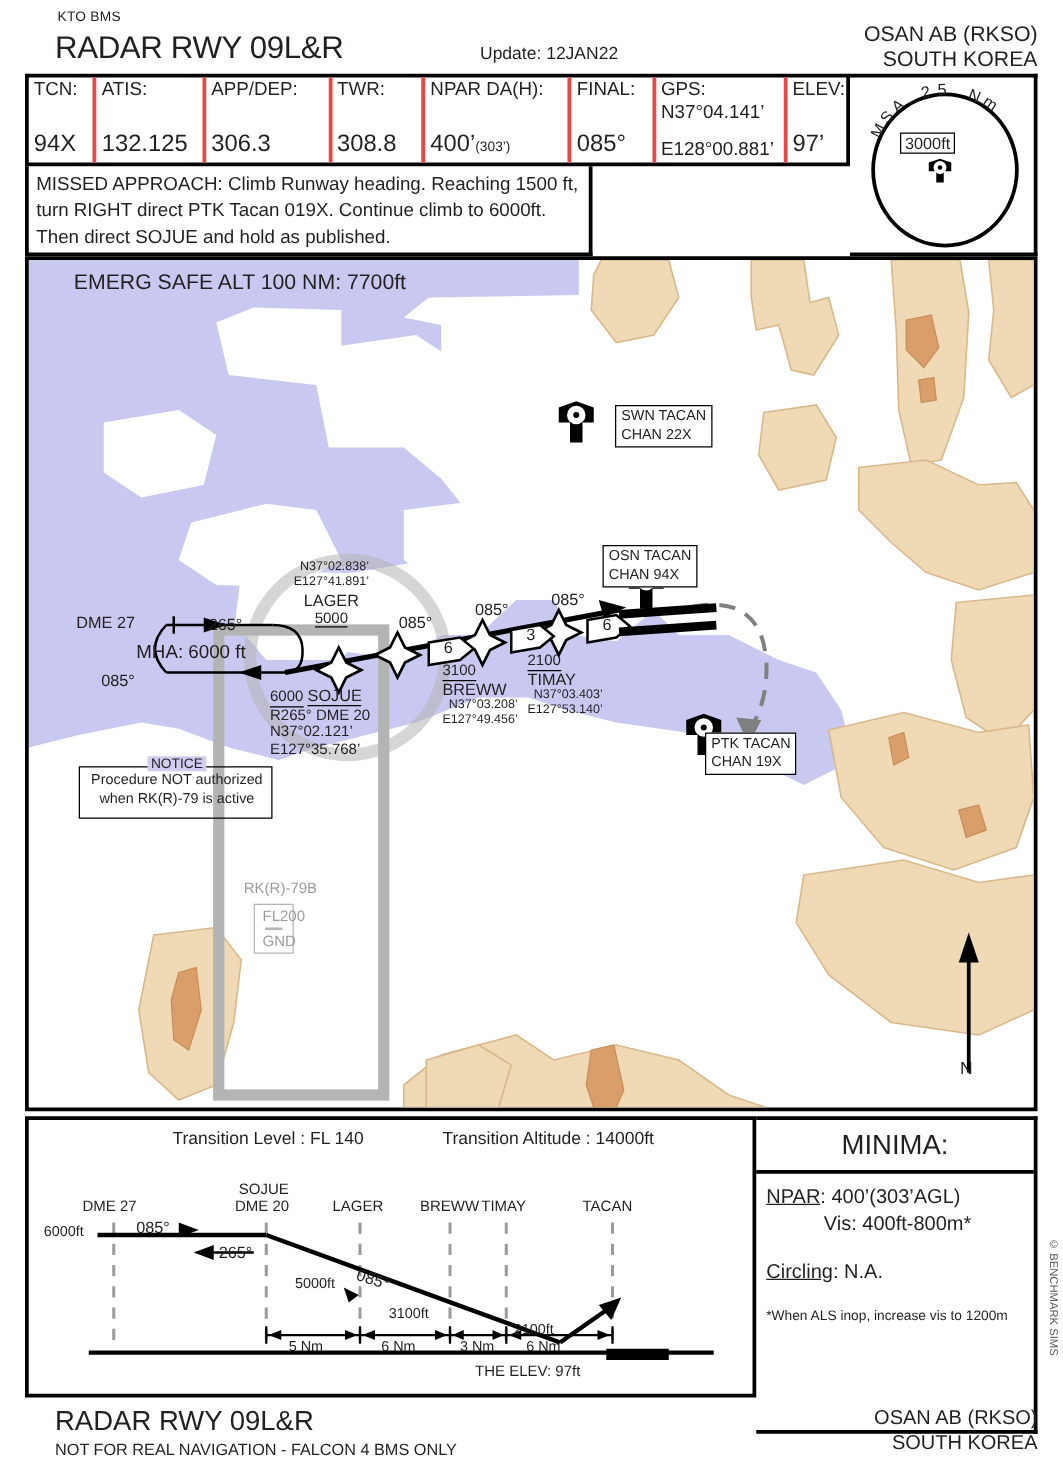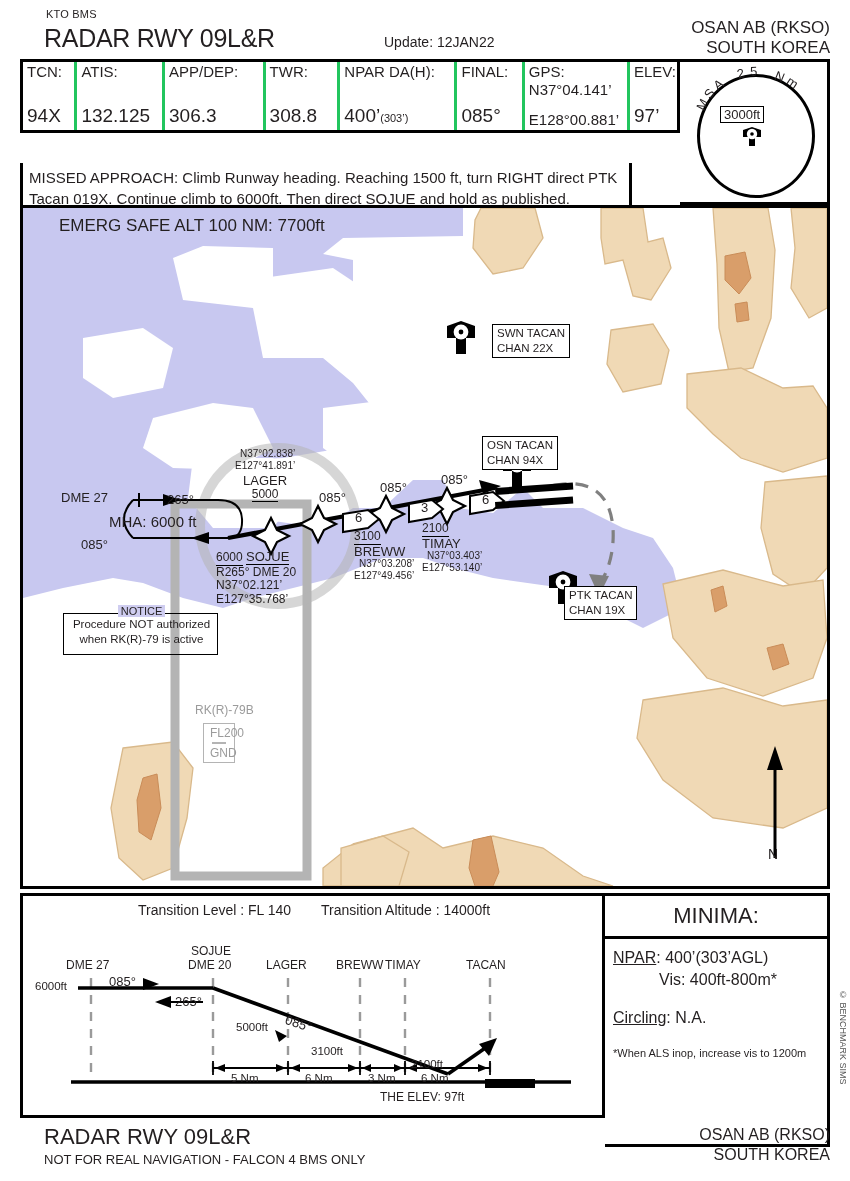--- a/index.html
+++ b/index.html
@@ -15,32 +15,32 @@
   
   #kto{left:22px;top:8px;font-size:11px;letter-spacing:.2px;}
   #maintitle{left:20px;top:24px;font-size:25px;letter-spacing:-.3px;}
   #update{left:360px;top:34px;font-size:14px;}
   #apt1{right:20px;top:18px;font-size:17px;text-align:right;}
   #apt2{right:20px;top:38px;font-size:17px;text-align:right;}
 
   
   #infotable{left:20px;top:59px;width:660px;height:74px;
              border:3px solid #000;box-sizing:border-box;display:flex;}
-  .icell{border-right:3px solid #22c55e;box-sizing:border-box;position:relative;
+  .icell{border-right:3px solid #ef4444;box-sizing:border-box;position:relative;
          padding:2px 4px 0 4px;}
   .icell:last-child{border-right:none;}
   .ilab{font-size:15px;line-height:16px;white-space:nowrap;}
   .ival{position:absolute;left:4px;bottom:3px;font-size:19px;white-space:nowrap;}
   .ival .sm{font-size:11px;}
   .gpsline{font-size:15px;line-height:17px;white-space:nowrap;}
   .gpsval{position:absolute;left:4px;bottom:2px;font-size:15px;white-space:nowrap;}
 
   
-  #mabox{left:20px;top:133px;width:612px;height:72px;
-         border:3px solid #000;border-top:none;box-sizing:border-box;padding:4px 6px;margin-top:30px;}
+  #mabox{left:20px;top:133px;width:454px;height:72px;
+         border:3px solid #000;border-top:none;box-sizing:border-box;padding:4px 6px;}
   #matext{font-size:15px;line-height:21px;}
   #lightbox{left:588px;top:133px;width:92px;height:72px;
             border:3px solid #000;border-top:none;border-left:none;box-sizing:border-box;}
   #alsf{position:absolute;left:28px;top:4px;font-size:12px;
         border-bottom:2px solid #000;padding-bottom:1px;}
   #papilab{position:absolute;left:2px;top:30px;font-size:12px;}
 
   
   #msabox{left:680px;top:59px;width:150px;height:146px;
           border:3px solid #000;border-left:none;box-sizing:border-box;}
@@ -78,21 +78,21 @@
             font-size:12px;line-height:16px;text-align:center;padding:1px 6px;
             box-sizing:border-box;}
   .restrbox .rule{height:2px;background:#b4b4b4;margin:1px 2px;}
 
   #northlab{position:absolute;font-size:14px;}
 
   
   #profile{left:20px;top:893px;width:585px;height:225px;
            border:3px solid #000;box-sizing:border-box;overflow:hidden;background:#fff;}
   #translvl{position:absolute;left:115px;top:6px;font-size:14px;}
-  #transalt{position:absolute;left:298px;top:6px;font-size:14px;}
+  #transalt{position:absolute;left:331px;top:6px;font-size:14px;}
   #profSvg{position:absolute;left:0;top:0;}
   .pflab{position:absolute;font-size:11.5px;white-space:nowrap;}
   .pfname{position:absolute;font-size:12px;white-space:nowrap;}
 
   
   #minima{left:605px;top:893px;width:225px;height:254px;
           border:3px solid #000;border-left:none;box-sizing:border-box;}
   #minhead{height:40px;border-bottom:3px solid #000;display:flex;
            align-items:center;justify-content:center;font-size:22px;}
   #minbody{padding:8px 8px 0 8px;}

